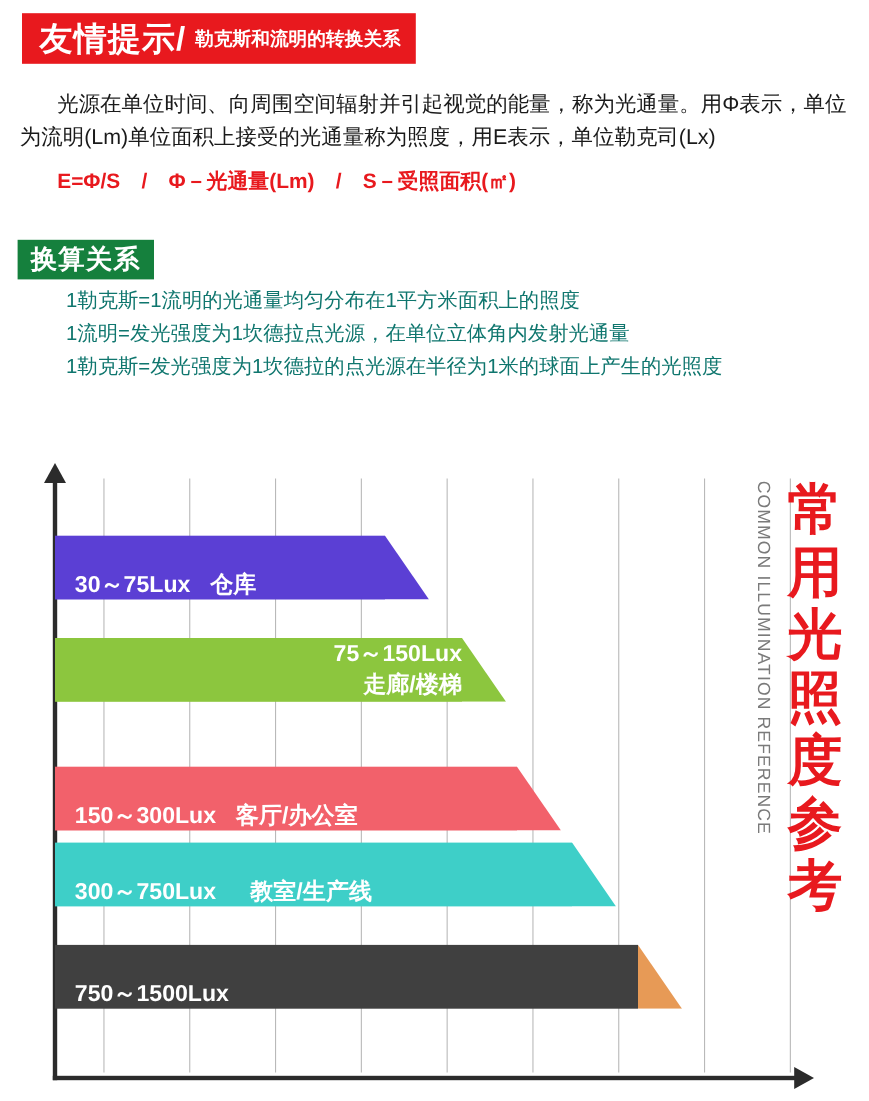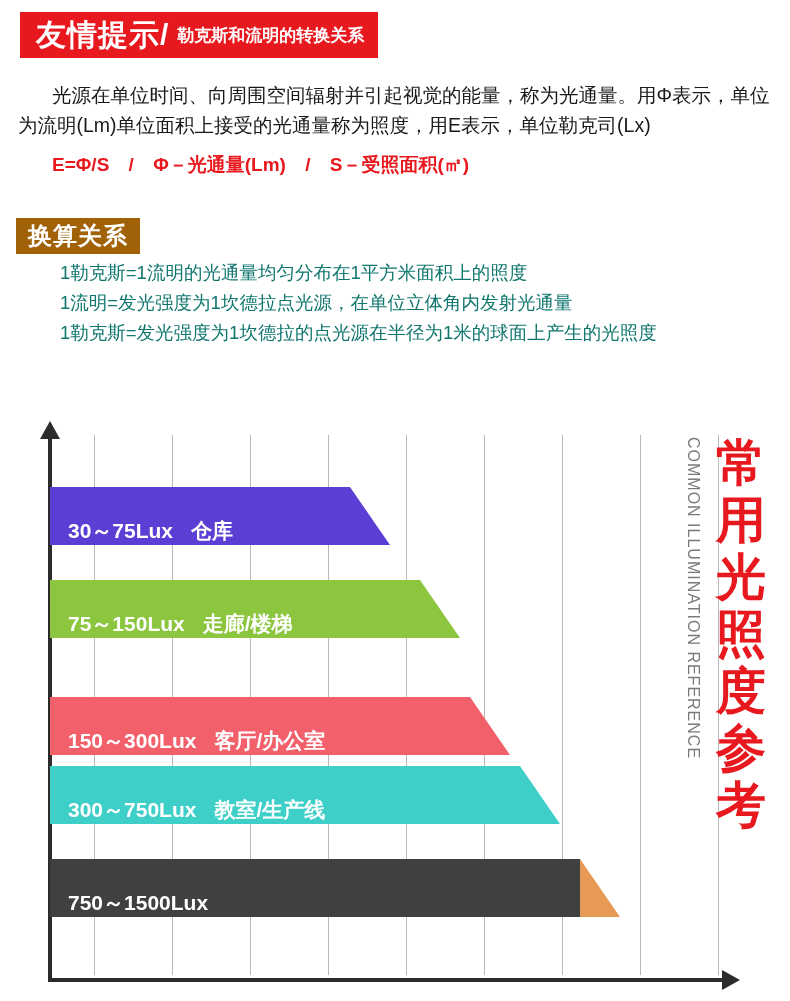--- a/index.html
+++ b/index.html
@@ -63,21 +63,21 @@
     white-space: nowrap;
   }
   .formula .sp { display: inline-block; width: 14px; }
 
   
   .banner2 {
     position: absolute;
     left: 16px;
     top: 218px;
     height: 36px;
-    background: #a16207;
+    background: #15803d;
     display: flex;
     align-items: center;
     padding: 0 12px;
     box-sizing: border-box;
   }
   .banner2 span {
     color: #ffffff;
     font-size: 24px;
     font-weight: bold;
     letter-spacing: 1px;
@@ -242,41 +242,41 @@
   <div class="bar" style="top:72px; width:300px; background:#5b3fd4;">
     <span class="range">30～75Lux</span>
     <span class="usage">仓库</span>
     <span class="slant">
       <svg width="40" height="58" viewBox="0 0 40 58">
           <polygon points="0,0 40,58 0,58" fill="#5b3fd4"></polygon>
         </svg>
     </span>
   </div>
 
-  <div class="bar" style="top:165px; width:370px; background:#8cc63e;">
+  <div class="bar" style="top:165px; width:370px; background:#8cc63e;flex-direction:column;">
     <span class="range">75～150Lux</span>
     <span class="usage">走廊/楼梯</span>
     <span class="slant">
       <svg width="40" height="58" viewBox="0 0 40 58">
           <polygon points="0,0 40,58 0,58" fill="#8cc63e"></polygon>
         </svg>
     </span>
   </div>
 
   <div class="bar" style="top:258px; width:420px; background:#f2616b;margin-top:24px;">
     <span class="range">150～300Lux</span>
     <span class="usage">客厅/办公室</span>
     <span class="slant">
       <svg width="40" height="58" viewBox="0 0 40 58">
           <polygon points="0,0 40,58 0,58" fill="#f2616b"></polygon>
         </svg>
     </span>
   </div>
 
-  <div class="bar" style="top:351px; width:470px; background:#3ecfc8;">
+  <div class="bar" style="top:351px; width:470px; background:#3ecfc8;gap:13px;">
     <span class="range">300～750Lux</span>
     <span class="usage">教室/生产线</span>
     <span class="slant">
       <svg width="40" height="58" viewBox="0 0 40 58">
           <polygon points="0,0 40,58 0,58" fill="#3ecfc8"></polygon>
         </svg>
     </span>
   </div>
 
   <div class="bar" style="top:444px; width:530px; background:#404040;">

